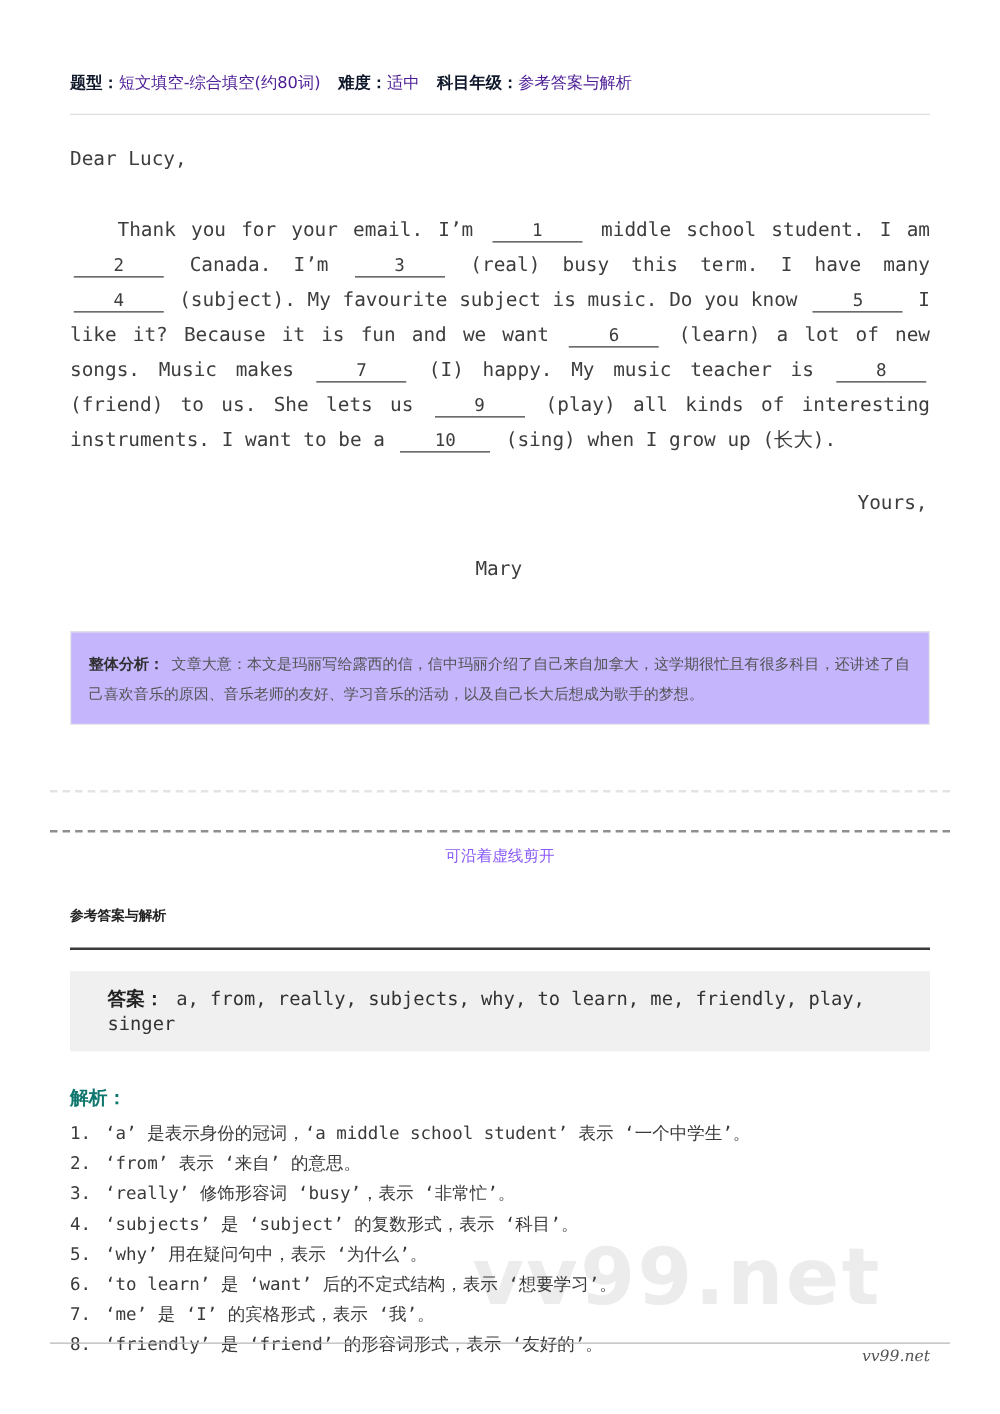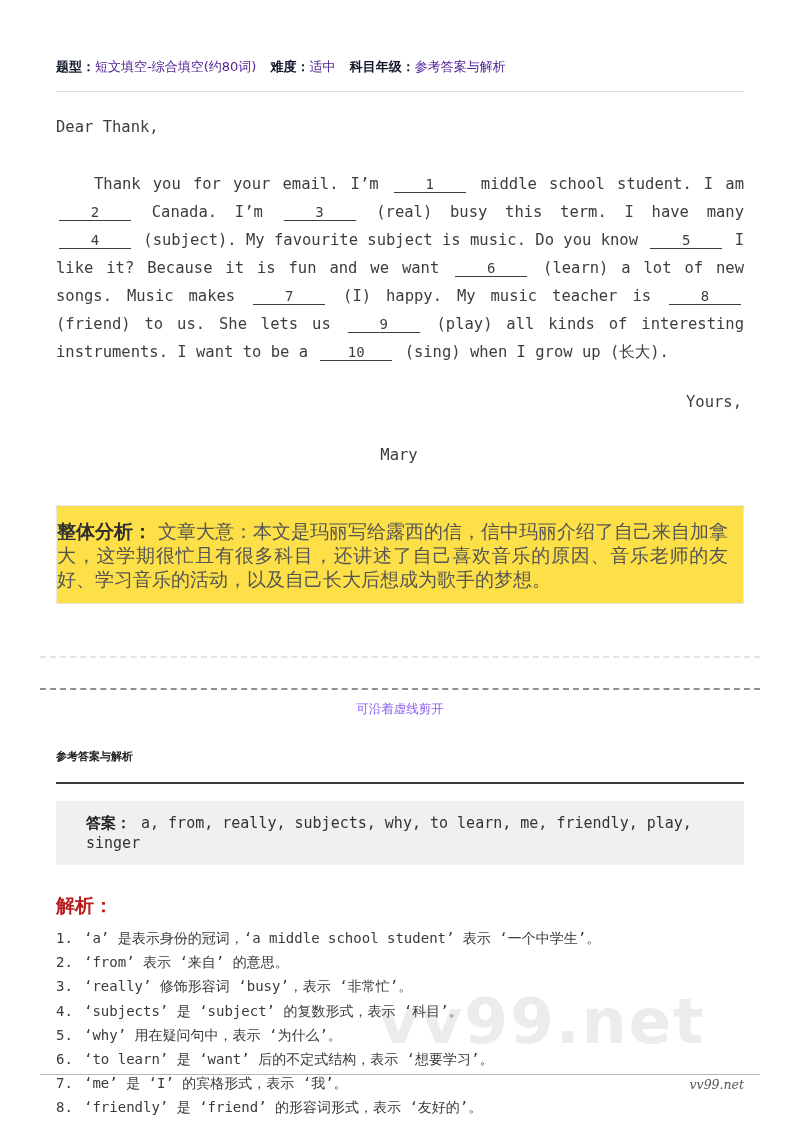--- a/index.html
+++ b/index.html
@@ -55,24 +55,24 @@
     line-height: 16px;
     margin: 0 3px;
     color: #3d3d3d;
   }
   .closing { margin-top: 22px; text-align: right; padding-right: 2px; }
   .signature { margin-top: 25px; text-align: center; padding-right: 2px; }
 
   
   .analysis-box {
     margin: 36px 56px 0 56px;
-    background: #fde047;
+    background: #c4b5fd;
     border: 1px solid #e8e8e8;
-    padding: 13px 15px 12px 0;
-    font-size: 19px;
+    padding: 13px 15px 12px 14px;
+    font-size: 12px;
     line-height: 24px;
     color: #555555;
     text-align: justify;
   }
   .analysis-label { font-weight: bold; color: #2f2f2f; margin-right: 6px; }
 
   
   .dash-light {
     margin: 52px 40px 0 40px;
     border: 0;
@@ -107,23 +107,23 @@
     margin-top: 17px;
     background: #f0f0f0;
     padding: 12px 30px;
     font-size: 15px;
     line-height: 20px;
     color: #333333;
   }
   .answer-label { font-weight: bold; color: #222222; margin-right: 10px; }
   .explanation-label {
     margin-top: 28px;
-    font-size: 19px;
+    font-size: 15px;
     font-weight: bold;
-    color: #b91c1c;
+    color: #0f766e;
   }
   .explanations { margin: 7px 0 0 0; padding: 0; list-style: none; }
   .explanations li {
     font-size: 14px;
     line-height: 24.2px;
     color: #3a3a3a;
     display: flex;
   }
   .exp-num { width: 28px; flex: 0 0 28px; }
   .exp-text { flex: 1; }
@@ -166,21 +166,21 @@
 <div class="page">
 
   <div class="meta-header">
     <span class="meta-field"><span class="meta-label">题型：</span><span class="meta-value">短文填空-综合填空(约80词)</span></span>
     <span class="meta-field"><span class="meta-label">难度：</span><span class="meta-value">适中</span></span>
     <span class="meta-field"><span class="meta-label">科目年级：</span><span class="meta-value">参考答案与解析</span></span>
   </div>
   <hr class="header-rule">
 
   <div class="letter">
-    <div class="salutation">Dear Thank,</div>
+    <div class="salutation">Dear Lucy,</div>
     <p class="letter-body"><span class="run">Thank you for your email. I’m </span><span class="blank">1</span><span class="run"> middle school student. I am </span><span class="blank">2</span><span class="run"> Canada. I’m </span><span class="blank">3</span><span class="run"> (real) busy this term. I have many </span><span class="blank">4</span><span class="run"> (subject). My favourite subject is music. Do you know </span><span class="blank">5</span><span class="run"> I like it? Because it is fun and we want </span><span class="blank">6</span><span class="run"> (learn) a lot of new songs. Music makes </span><span class="blank">7</span><span class="run"> (I) happy. My music teacher is </span><span class="blank">8</span><span class="run"> (friend) to us. She lets us </span><span class="blank">9</span><span class="run"> (play) all kinds of interesting instruments. I want to be a </span><span class="blank">10</span><span class="run"> (sing) when I grow up (长大).</span></p>
     <div class="closing">Yours,</div>
     <div class="signature">Mary</div>
   </div>
 
   <div class="analysis-box">
     <span class="analysis-label">整体分析：</span><span class="analysis-text">文章大意：本文是玛丽写给露西的信，信中玛丽介绍了自己来自加拿大，这学期很忙且有很多科目，还讲述了自己喜欢音乐的原因、音乐老师的友好、学习音乐的活动，以及自己长大后想成为歌手的梦想。</span>
   </div>
 
   <hr class="dash-light">

